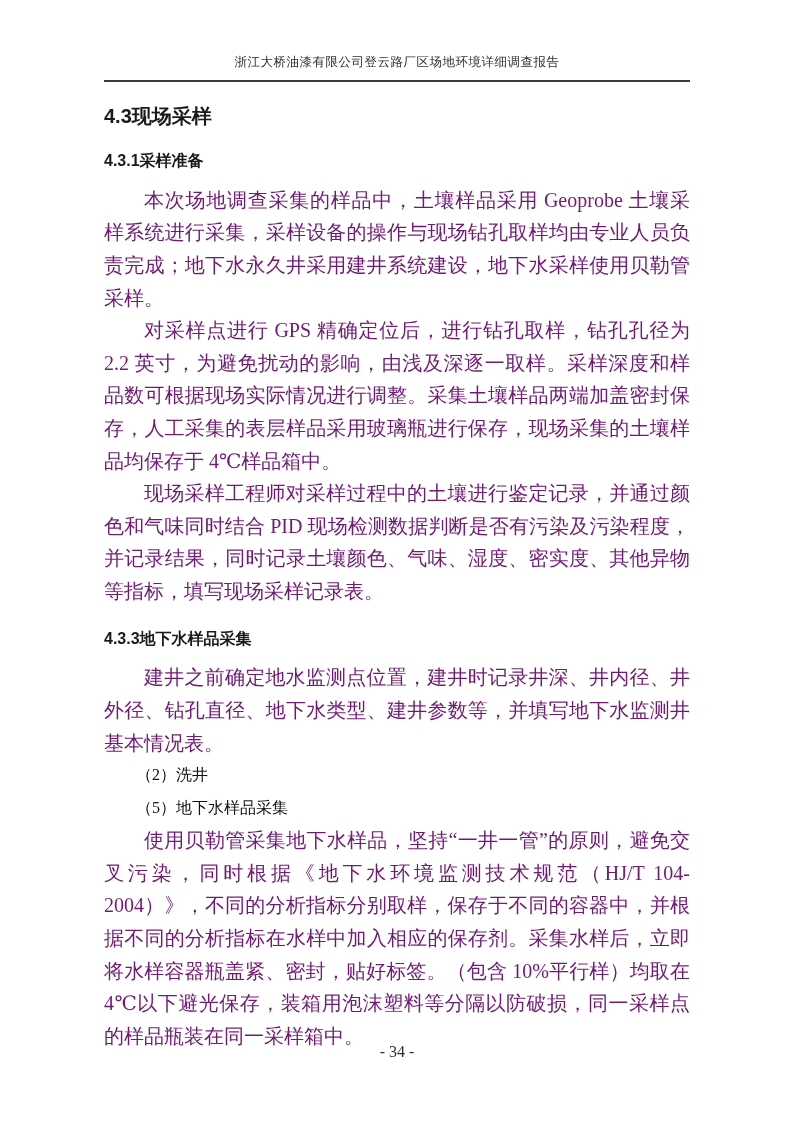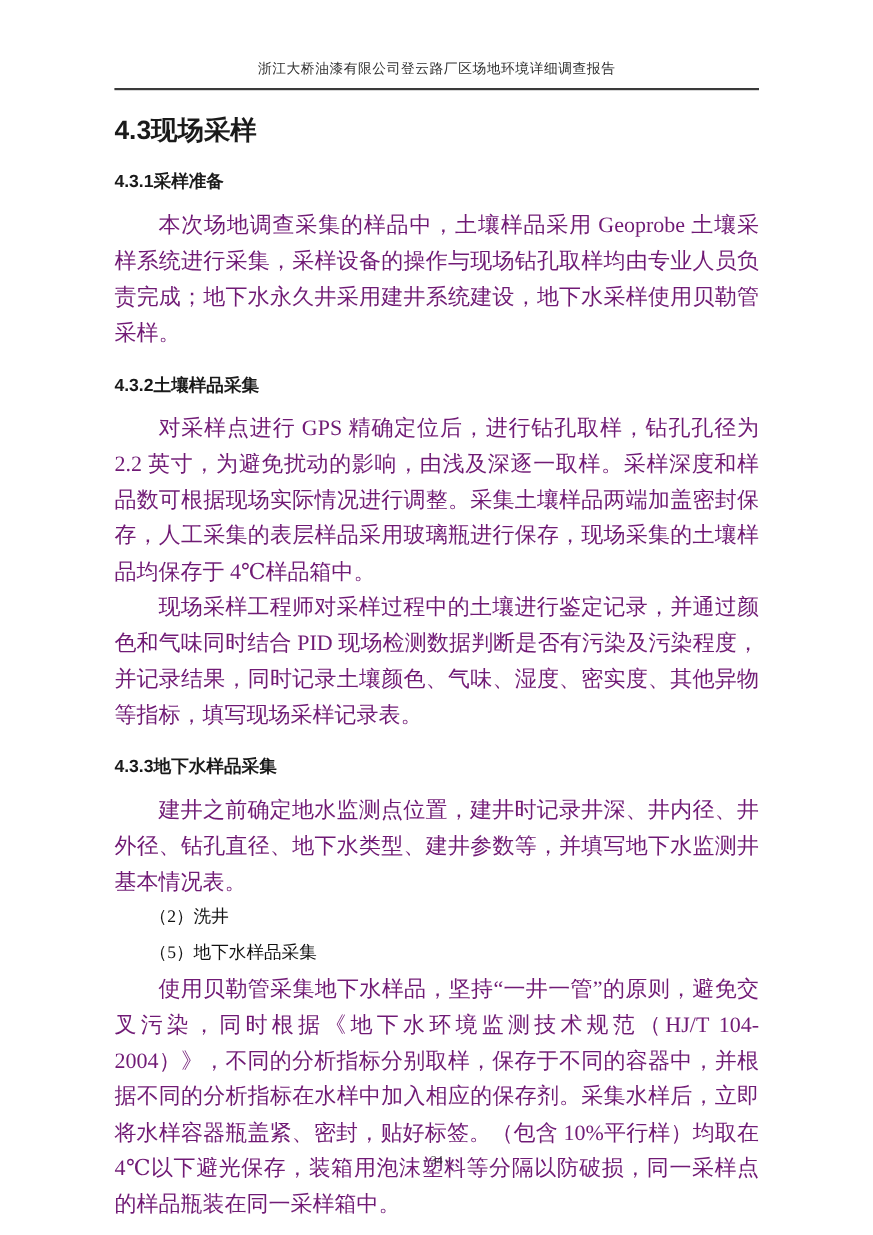--- a/index.html
+++ b/index.html
@@ -20,21 +20,21 @@
     font-size: 12.5px;
     color: #2f2f2f;
     letter-spacing: 0.5px;
     font-family: Liberation Serif, serif;
   }
   .header-rule {
     margin-top: 9px;
     border-bottom: 2px solid #3a3a3a;
   }
   h1.sec-title {
-    font-size: 24px;
+    font-size: 20px;
     font-weight: bold;
     margin-top: 21px;
     line-height: 1.35;
     font-family: "Liberation Sans", "DejaVu Sans", sans-serif;
   }
   h2.sub-title {
     font-size: 16px;
     font-weight: bold;
     margin-top: 21px;
     margin-bottom: 12px;
@@ -53,42 +53,41 @@
     line-height: 32.6px;
     text-indent: 2em;
     color: #111111;
   }
   .doc-footer {
     position: absolute;
     bottom: 62px;
     left: 0;
     width: 100%;
     text-align: center;
-    font-size: 11px;
+    font-size: 16px;
     color: #2f2f2f;
   }
 </style>
 </head>
 <body>
 
 <div class="page">
 
   <div class="content-col doc-header">
     <div class="header-title">浙江大桥油漆有限公司登云路厂区场地环境详细调查报告</div>
     <div class="header-rule"></div>
   </div>
 
   <div class="content-col">
 
     <h1 class="sec-title">4.3现场采样</h1>
 
     <h2 class="sub-title">4.3.1采样准备</h2>
     <p class="body-par">本次场地调查采集的样品中，土壤样品采用 Geoprobe 土壤采样系统进行采集，采样设备的操作与现场钻孔取样均由专业人员负责完成；地下水永久井采用建井系统建设，地下水采样使用贝勒管采样。</p>
 
-    <h2 class="sub-title">4.3.2土壤样品采集</h2>
     <p class="body-par">对采样点进行 GPS 精确定位后，进行钻孔取样，钻孔孔径为 2.2 英寸，为避免扰动的影响，由浅及深逐一取样。采样深度和样品数可根据现场实际情况进行调整。采集土壤样品两端加盖密封保存，人工采集的表层样品采用玻璃瓶进行保存，现场采集的土壤样品均保存于 4℃样品箱中。</p>
     <p class="body-par">现场采样工程师对采样过程中的土壤进行鉴定记录，并通过颜色和气味同时结合 PID 现场检测数据判断是否有污染及污染程度，并记录结果，同时记录土壤颜色、气味、湿度、密实度、其他异物等指标，填写现场采样记录表。</p>
 
     <h2 class="sub-title">4.3.3地下水样品采集</h2>
 
     <p class="body-par">建井之前确定地水监测点位置，建井时记录井深、井内径、井外径、钻孔直径、地下水类型、建井参数等，并填写地下水监测井基本情况表。</p>
 
     <p class="item-title">（2）洗井</p>
 
     <p class="item-title">（5）地下水样品采集</p>

